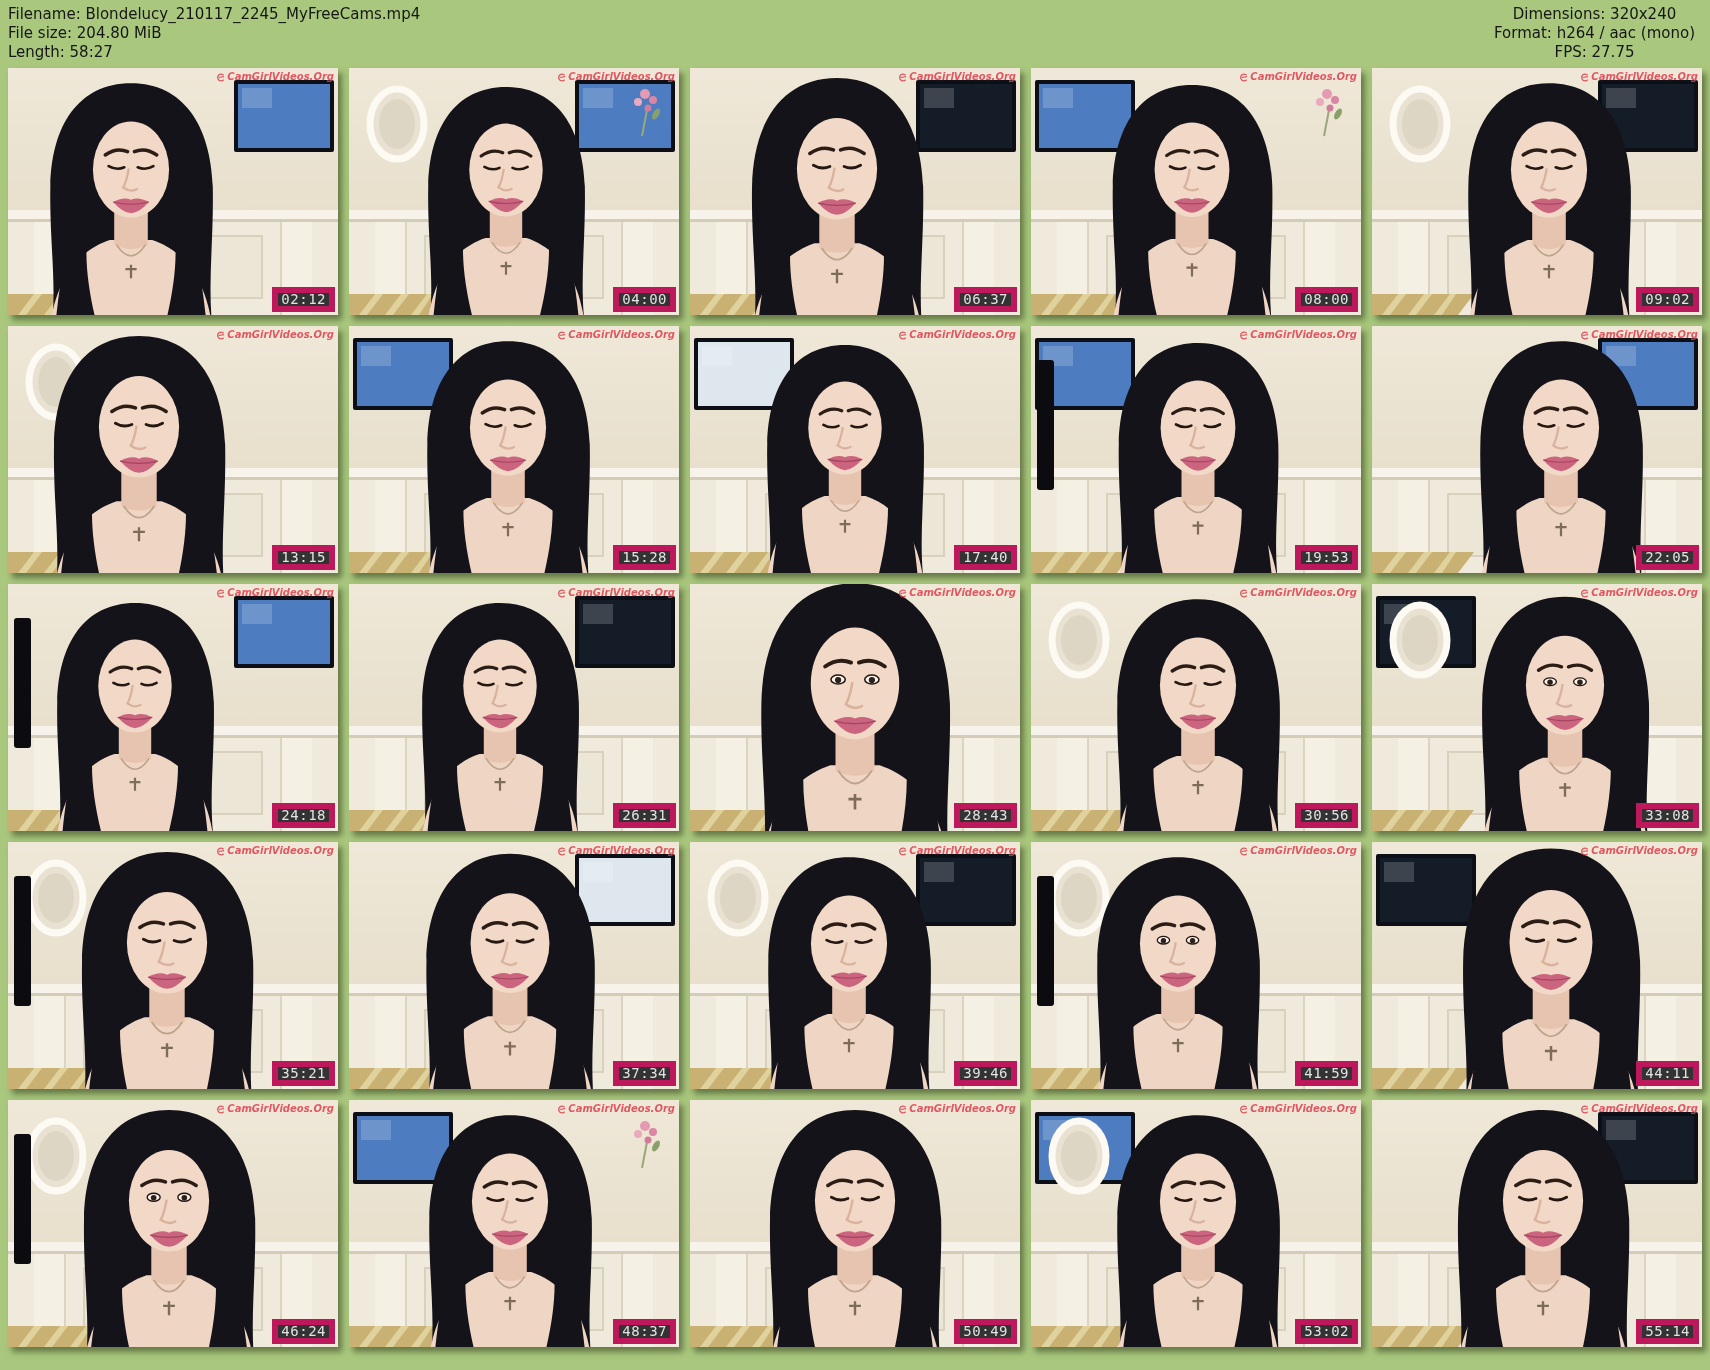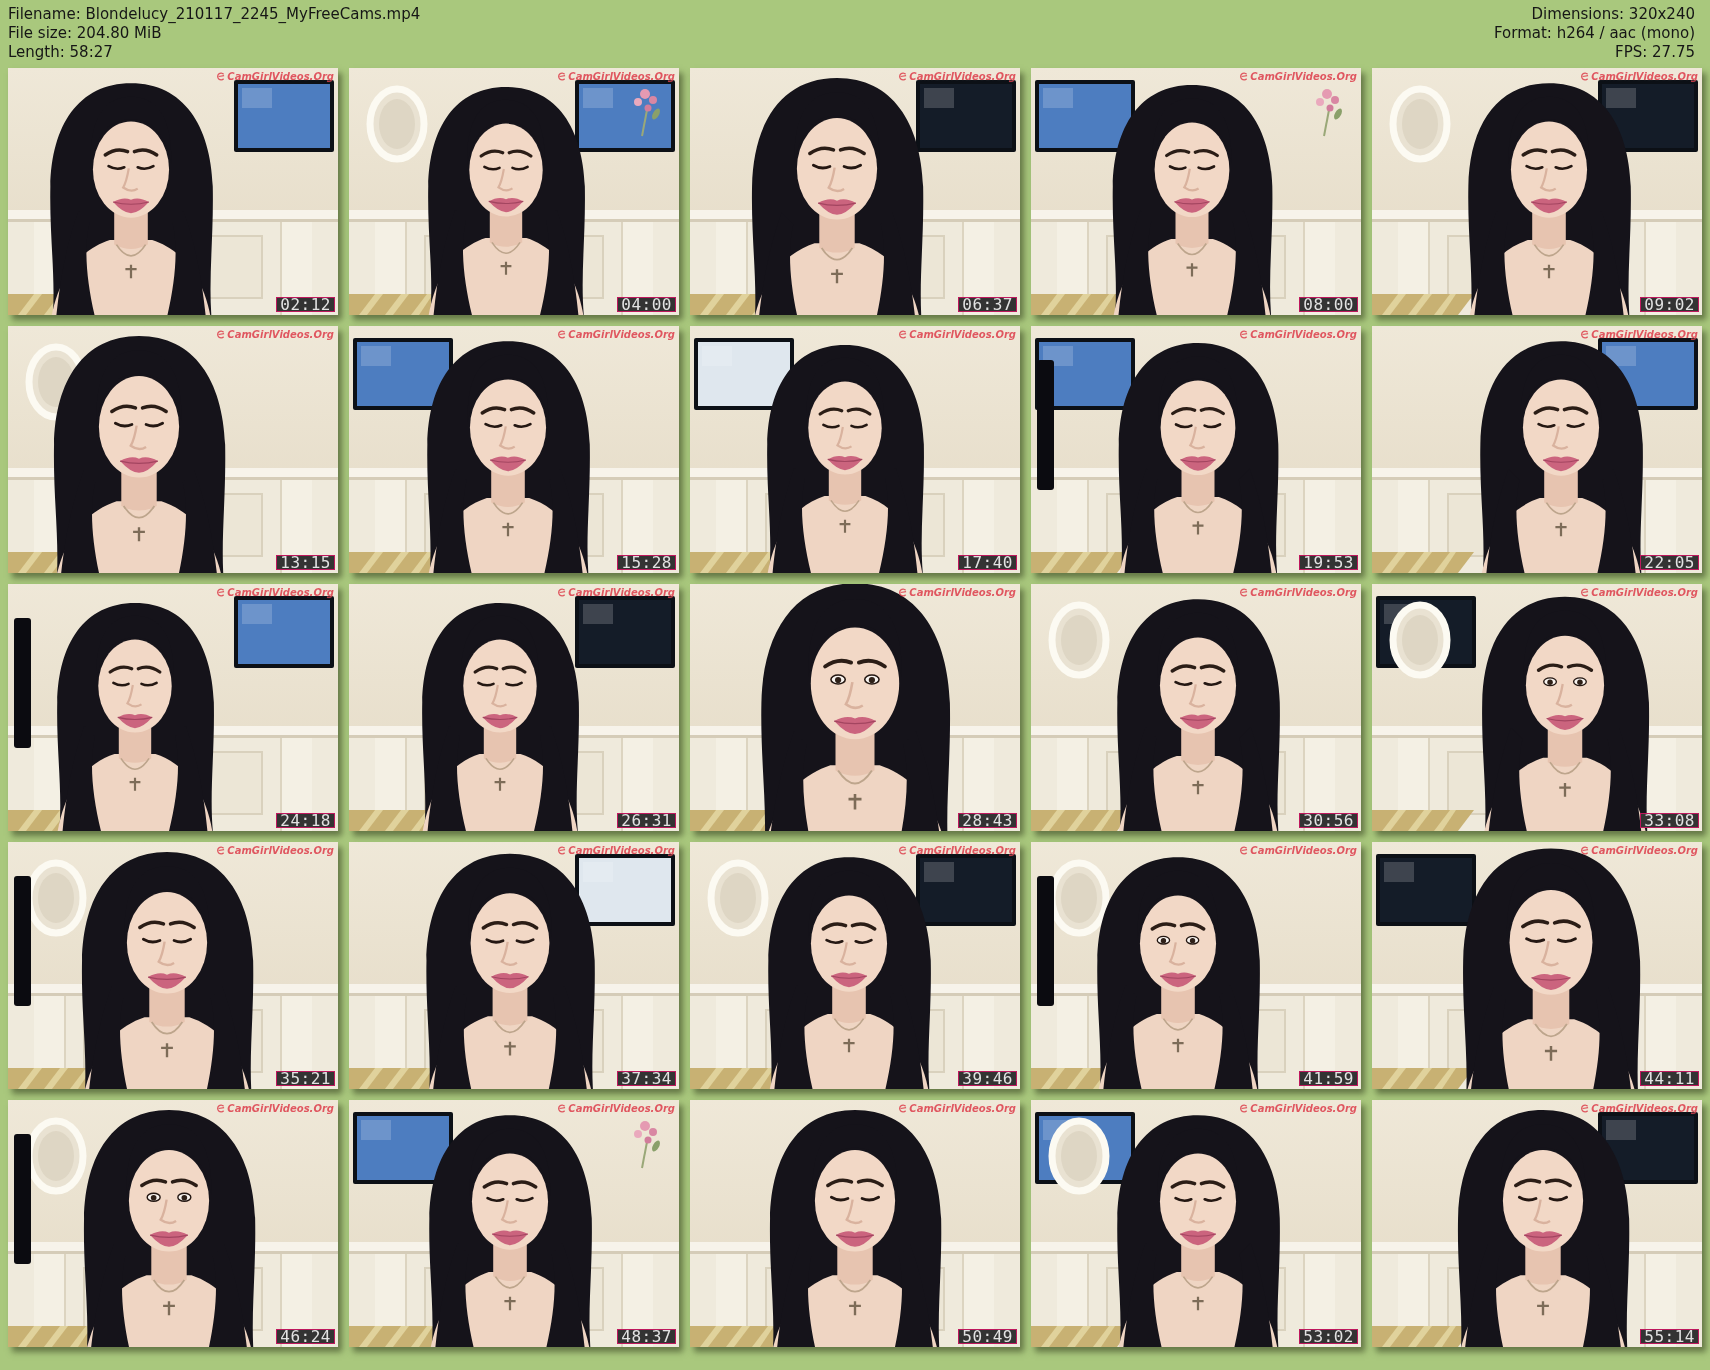--- a/index.html
+++ b/index.html
@@ -15,47 +15,47 @@
     background:var(--bg);
     font-family:"DejaVu Sans","Liberation Sans",sans-serif;
     color:#161616;
   }
   .header{
     display:flex;justify-content:space-between;align-items:flex-start;
     padding:5px 15px 4px 8px;
     font-size:15px;line-height:19px;
   }
   .header .hl div, .header .hr div{white-space:nowrap;}
-  .header .hr{text-align:right;margin-left:42px;}
+  .header .hr{text-align:center;margin-left:42px;}
   .grid{
     display:grid;
     grid-template-columns:repeat(5,330px);
     column-gap:11px;row-gap:11px;
     padding:2px 8px 0 8px;
   }
   .thumb{
     position:relative;width:330px;height:247px;
     background:#e9e1d1;
     box-shadow:4px 5px 6px rgba(45,55,25,0.55);
     overflow:hidden;
   }
   .thumb svg.scene{display:block;width:330px;height:247px;}
   .ts{
     position:absolute;right:3px;bottom:3px;
     background:var(--ts-bg);
     color:var(--ts-fg);
-    border:1px solid #be185d;
+    border:6px solid #be185d;
     font-family:"DejaVu Sans Mono","Liberation Mono",monospace;
-    font-size:16px;line-height:13px;
+    font-size:14px;line-height:13px;
     padding:0 3px;
     letter-spacing:0.5px;
   }
   .wm{
     position:absolute;top:3px;right:4px;
-    display:flex;align-items:center;gap:2px;
+    display:flex;align-items:flex-end;gap:2px;
     color:var(--wm);opacity:0.85;
     font-size:10px;font-weight:bold;font-style:italic;
     text-shadow:0 0 1px rgba(255,255,255,0.35);
   }
   .wm svg{display:block;}
 </style>
 </head>
 <body>
 
 <div class="header">

